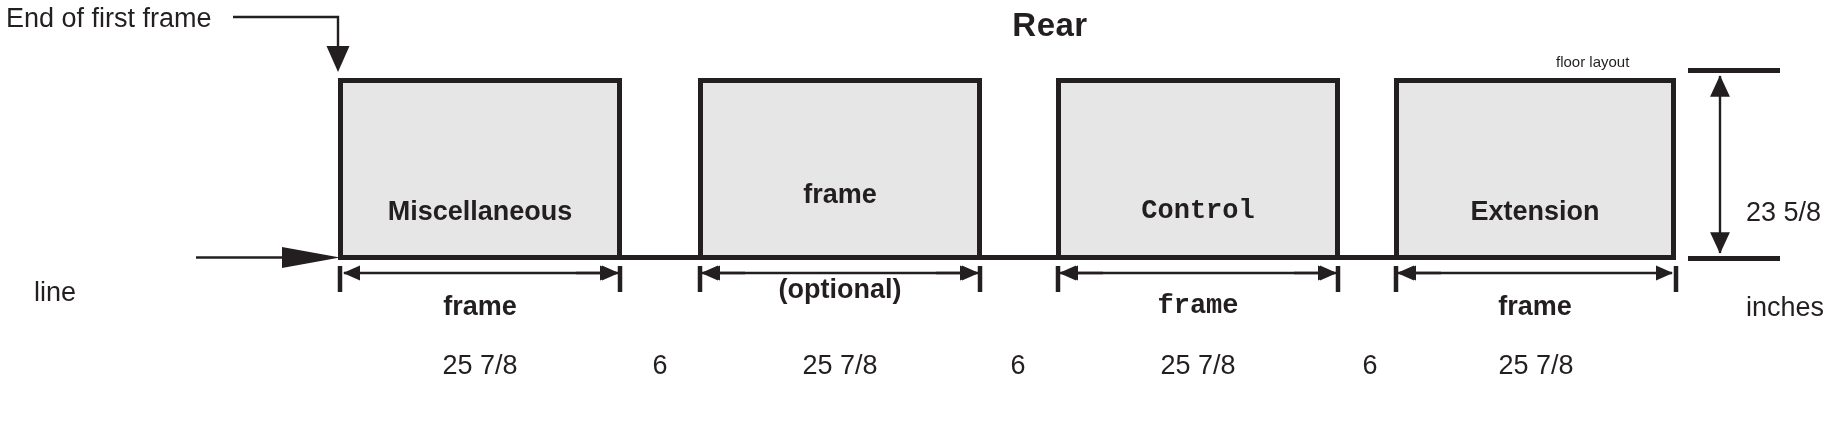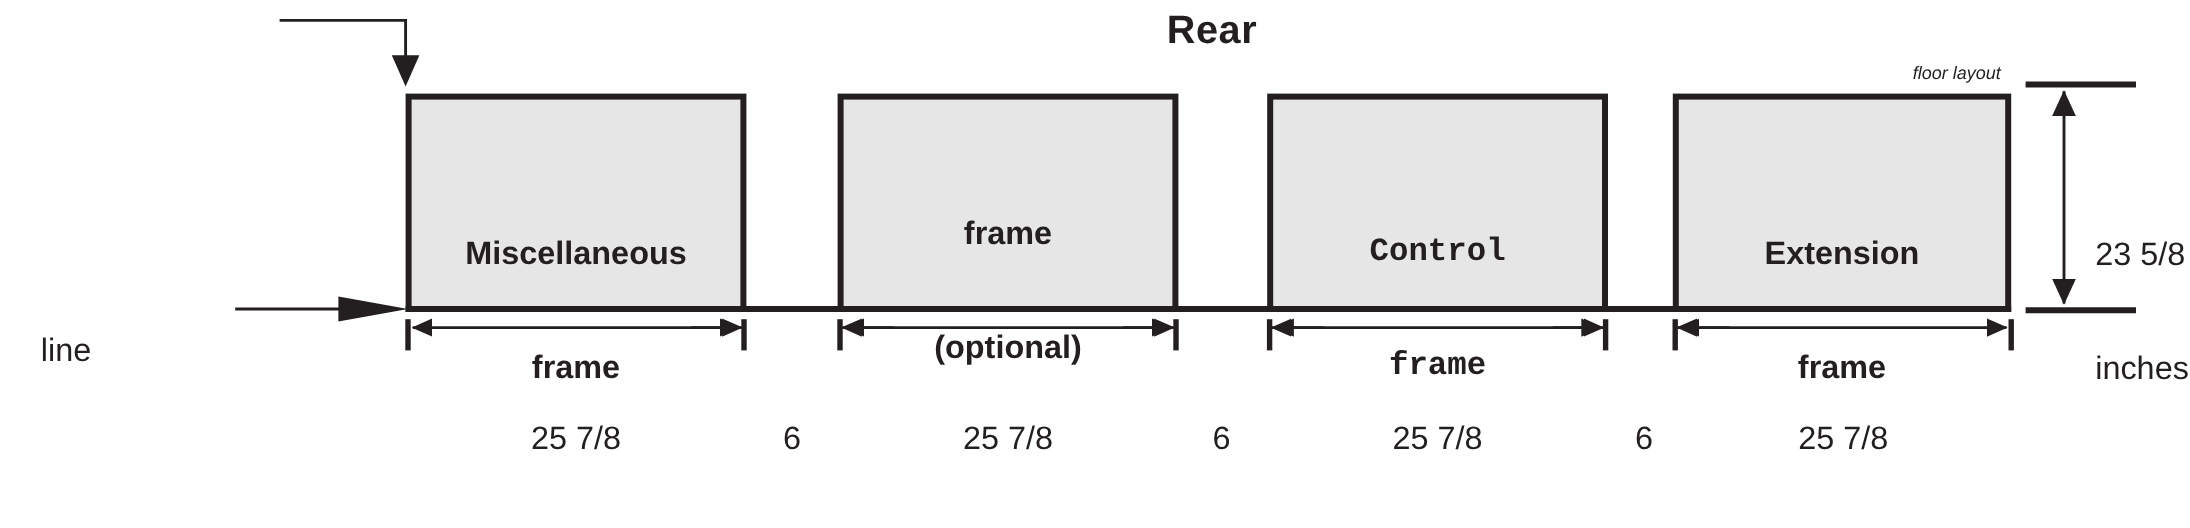--- a/index.html
+++ b/index.html
@@ -27,20 +27,21 @@
   .txt {
     position: absolute;
     color: #231f20;
     white-space: pre;
     line-height: 1.16;
   }
   .title-bold {
     font-size: 33px;
     font-weight: bold;
     letter-spacing: 0.5px;
+    margin-left: 40px;
   }
   .frame-label {
     font-size: 27px;
     font-weight: bold;
     text-align: center;
     line-height: 1.18;
   }
   .callout {
     font-size: 27px;
     font-weight: normal;
@@ -129,24 +130,25 @@
 
     <g>
       <line x1="1688" y1="70.5" x2="1780" y2="70.5" stroke="#231f20" stroke-width="5"></line>
       <line x1="1688" y1="258.5" x2="1780" y2="258.5" stroke="#231f20" stroke-width="5"></line>
       <line x1="1720" y1="76" x2="1720" y2="253" stroke="#231f20" stroke-width="2.4" marker-start="url(#arrow-big)" marker-end="url(#arrow-big)"></line>
     </g>
   </svg>
 
   <div class="txt title-bold ctr" style="left:1010px; top:6px;">Rear</div>
 
+  <div class="txt callout" style="left:6px; top:2px;">End of first frame</div>
 
   <div class="txt callout" style="left:34px; top:276px;">line</div>
 
-  <div class="txt tiny-note" style="left:1594px; top:53px;font-style:italic;">floor layout</div>
+  <div class="txt tiny-note" style="left:1556px; top:53px;">floor layout</div>
 
   <div class="txt frame-label ctr" style="left:480px; top:132px; width:280px;">
     <div>Miscellaneous</div>
     <div>frame</div>
   </div>
 
   <div class="txt frame-label ctr" style="left:840px; top:115px; width:280px;">
     <div>frame</div>
     <div>(optional)</div>
   </div>

